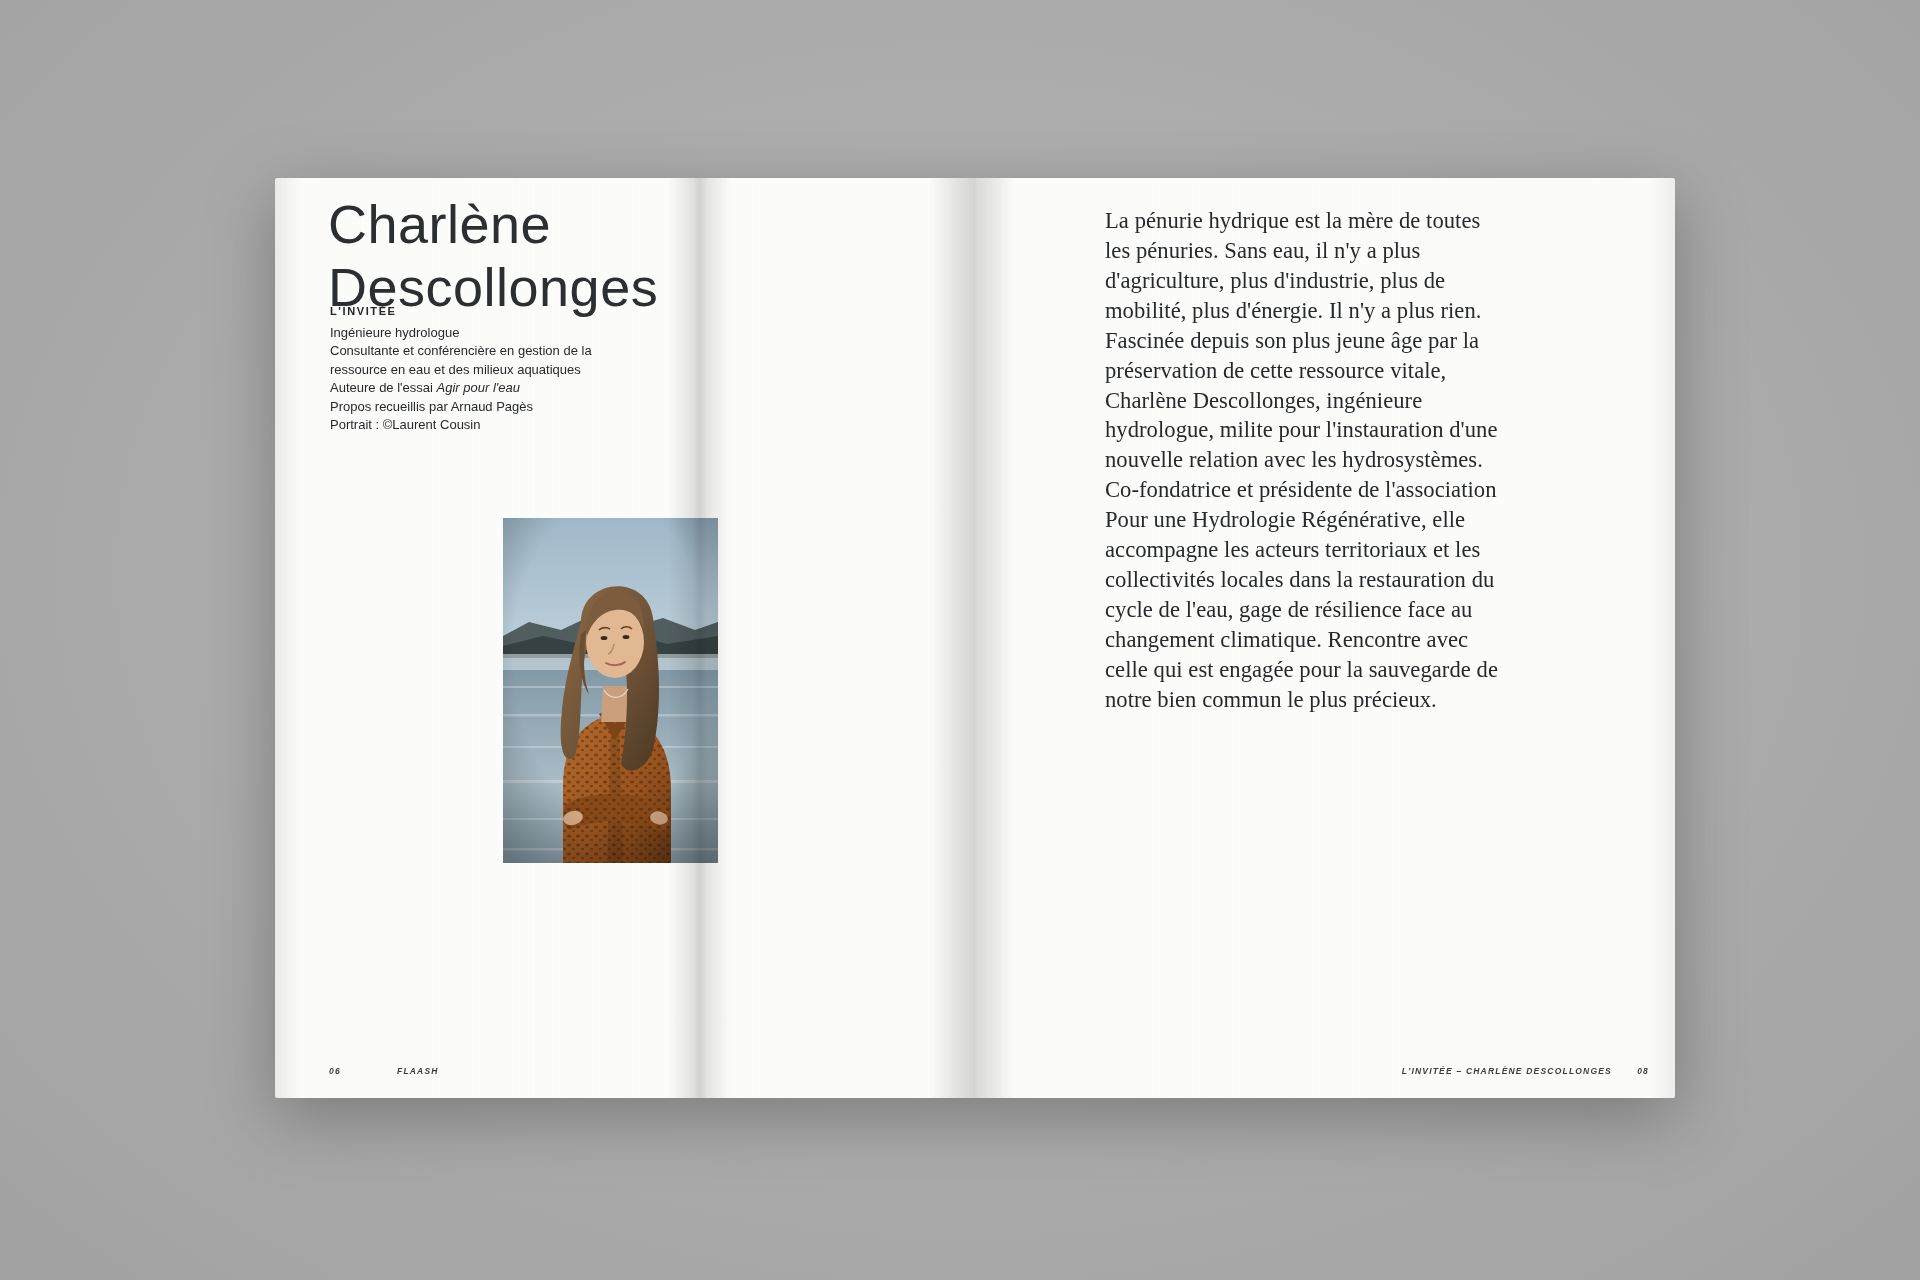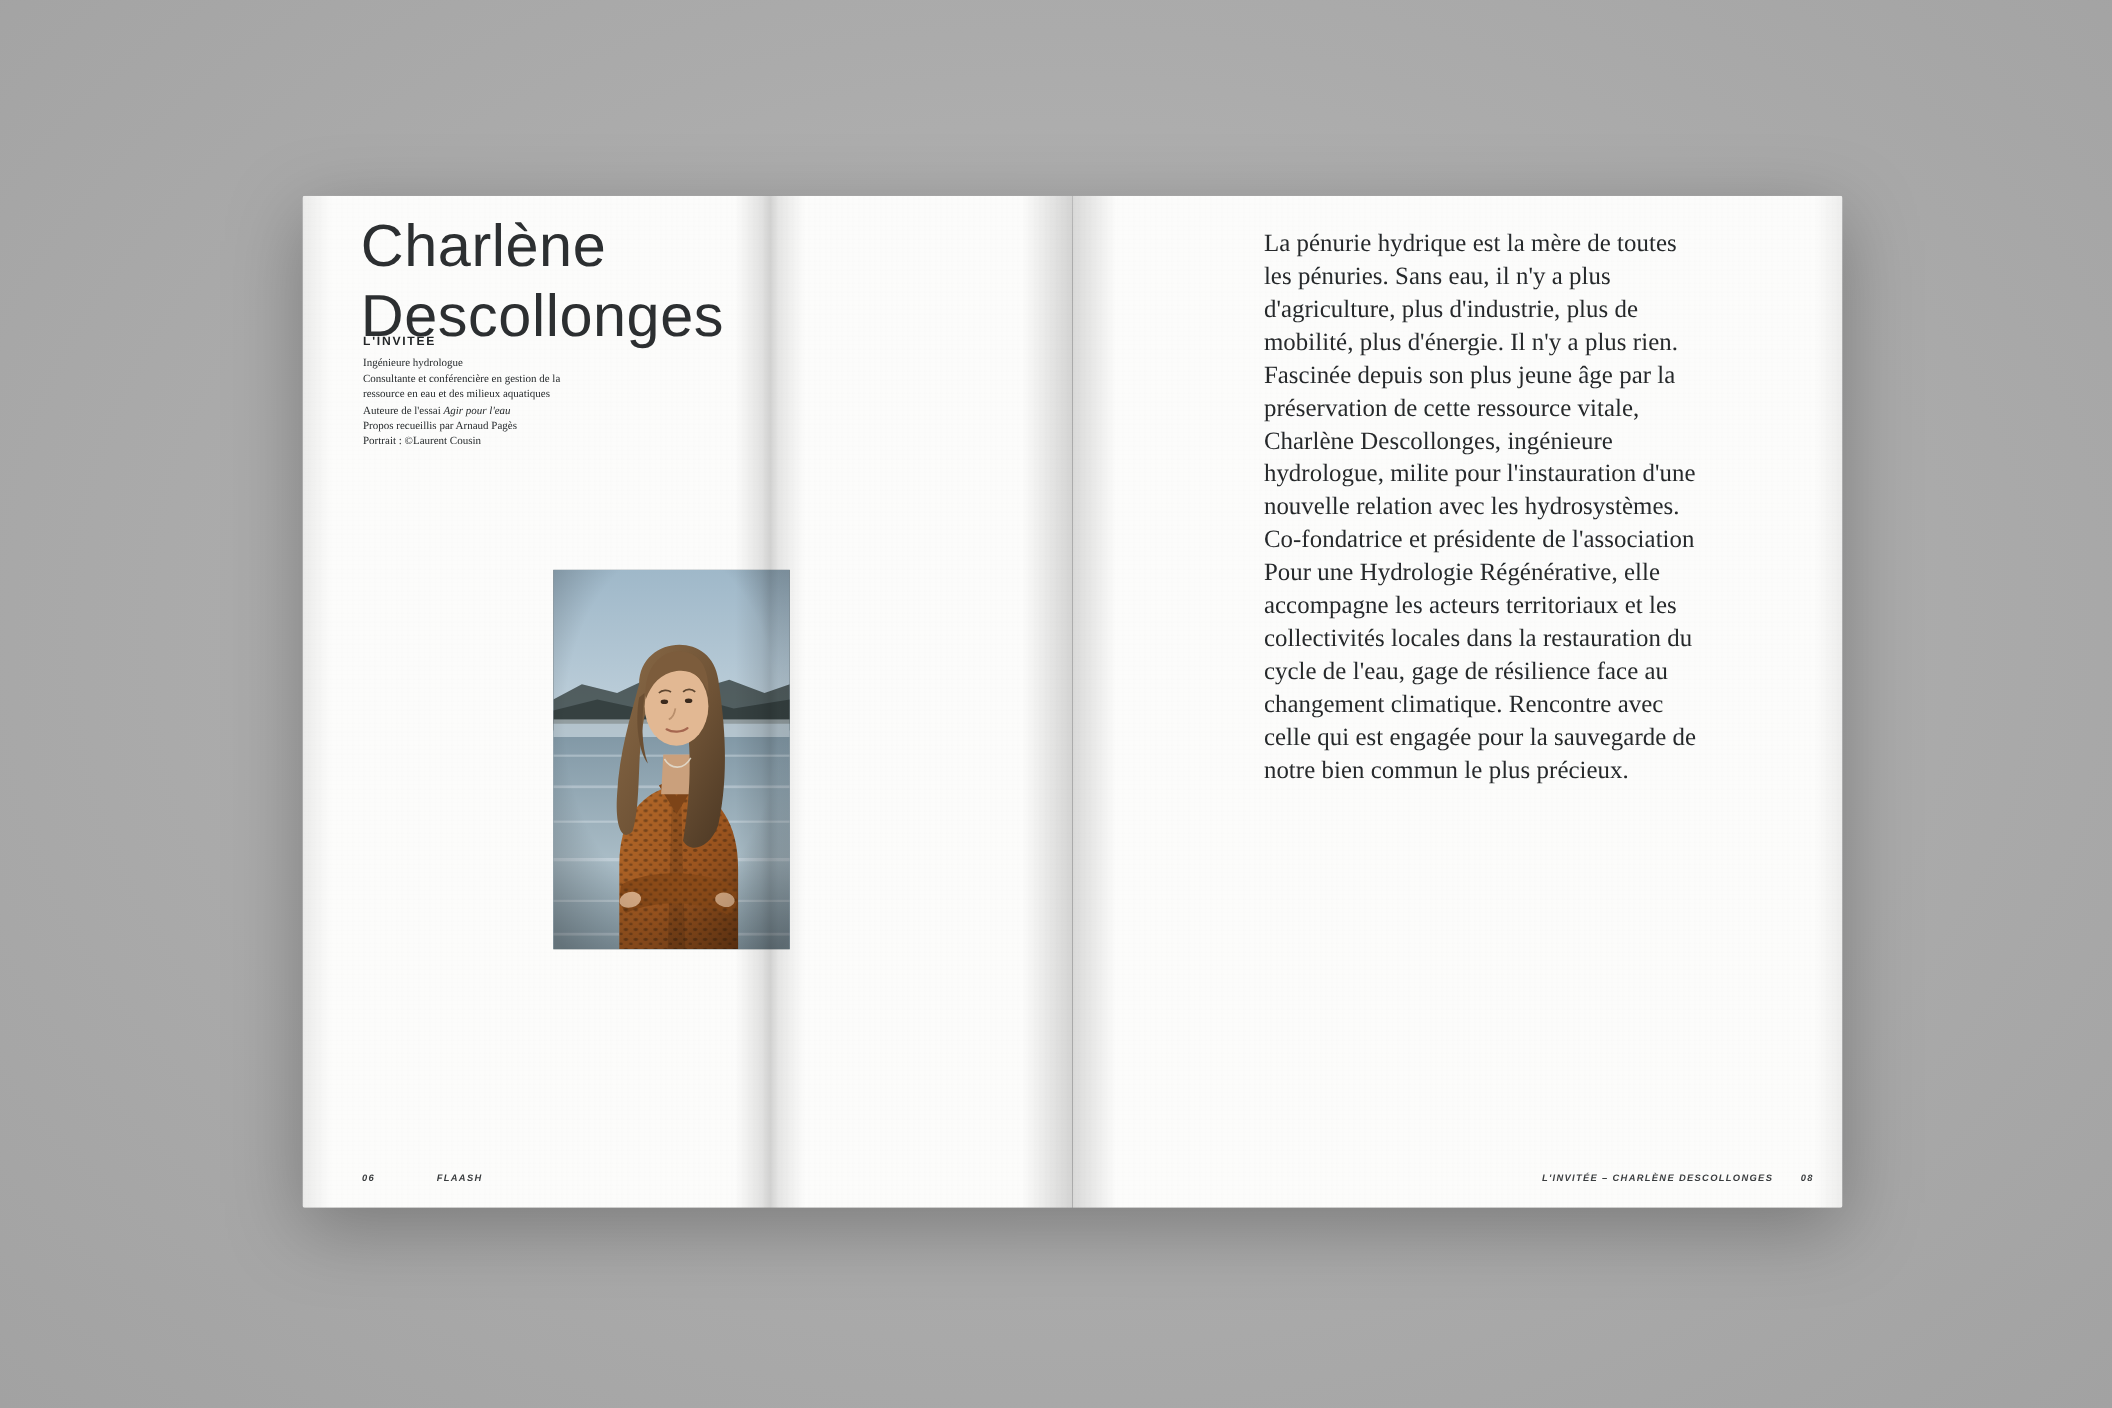--- a/index.html
+++ b/index.html
@@ -104,22 +104,22 @@
     font-weight: 700;
     letter-spacing: 1.6px;
     color: #232628;
   }
 
   .credits {
     position: absolute;
     left: 55px;
     top: 146px;
     width: 290px;
-    font-family: Liberation Serif, serif;
-    font-size: 10px;
+    font-family: Liberation Sans, sans-serif;
+    font-size: 13px;
     line-height: 1.42;
     color: #262a2c;
   }
   .credits .it { font-style: italic; }
 
   
   .portrait {
     position: absolute;
     left: 228px;
     top: 340px;
@@ -149,21 +149,20 @@
   .lede {
     position: absolute;
     left: 130px;
     top: 28px;
     width: 398px;
     font-family: "Liberation Serif", serif;
     font-size: 22.6px;
     line-height: 1.325;
     color: #26292b;
     letter-spacing: 0.05px;
-    margin-left: 44px;
   }
 </style>
 </head>
 <body>
 
 <div id="stage">
 
   <div class="spread">
 
     <div class="page page-left">

